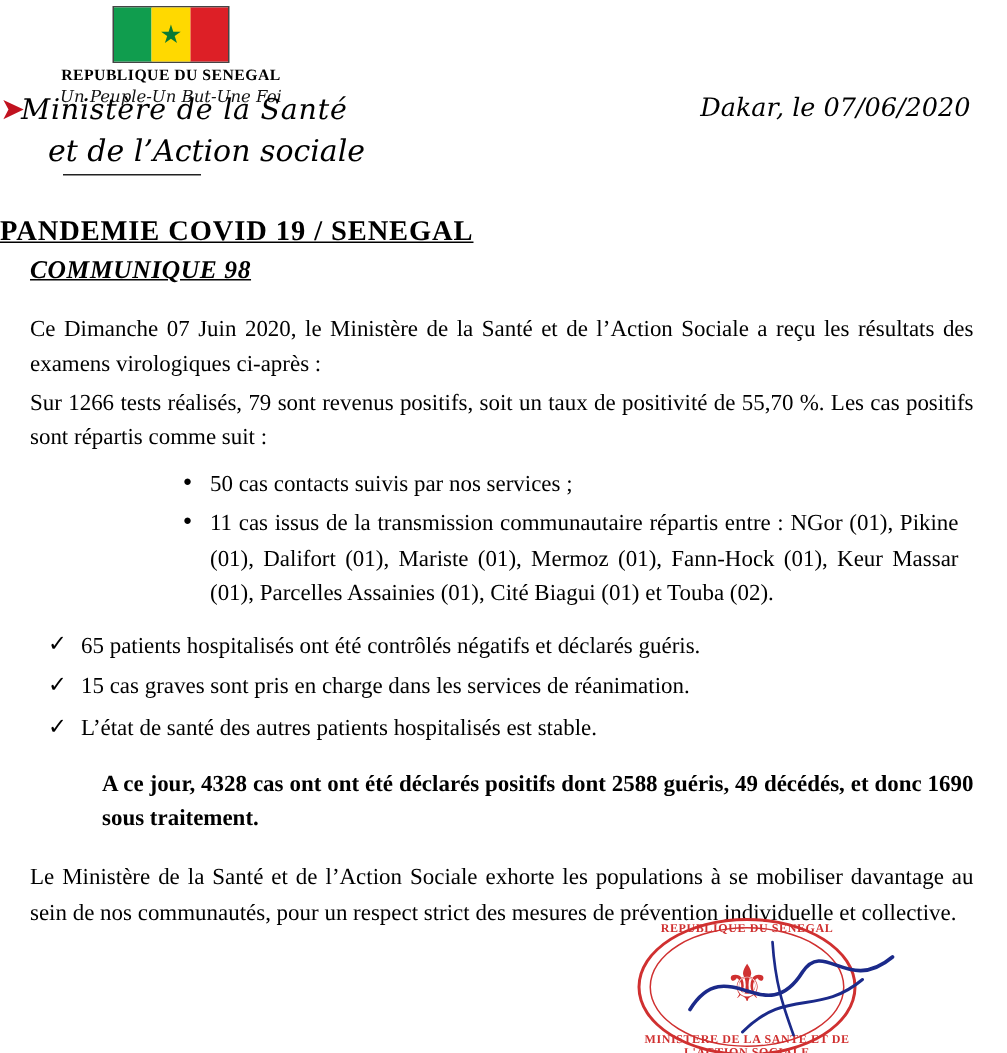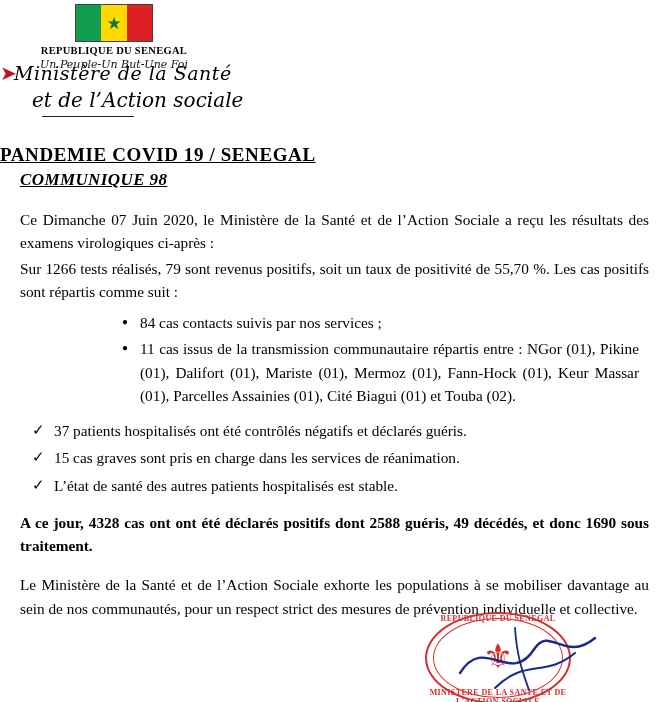--- a/index.html
+++ b/index.html
@@ -176,20 +176,21 @@
     content: "\2713";
     position: absolute;
     left: -22px;
     top: 0;
     font-size: 15px;
   }
 
   .para-strong {
     margin-top: 14px;
     font-weight: bold;
+    margin-left: 48px;
   }
   .para-final {
     margin-top: 16px;
   }
 
   
   .stamp {
     position: absolute;
     left: 425px;
     top: 612px;
@@ -265,49 +266,50 @@
     </div>
 
     <div class="arrow-mark">➤</div>
 
     <div class="ministry">
       <div class="line1">Ministère de la Santé</div>
       <div class="line2">et de l’Action sociale</div>
       <div class="rule"></div>
     </div>
 
+    <div class="date-line">Dakar, le 07/06/2020</div>
   </div>
 
   <div class="titles">
     <div class="doc-title">PANDEMIE COVID 19 / SENEGAL</div>
     <div class="doc-subtitle">COMMUNIQUE 98</div>
   </div>
 
   <div class="body">
 
     <p>
       <span>Ce </span><span class="b">Dimanche 07 Juin 2020</span><span>, le Ministère de la Santé et de l’Action Sociale a reçu les résultats des examens virologiques ci-après :</span>
     </p>
 
     <p>
       <span>Sur </span><span class="b">1266</span><span> tests réalisés, </span><span class="b">79</span><span> sont revenus </span><span class="b">positifs</span><span>, soit un taux de </span><span class="b">positivité de 55,70 %</span><span>.  Les cas positifs sont répartis comme suit :</span>
     </p>
 
     <ul class="dots">
       <li>
-        <span class="b">84 cas contacts</span><span> suivis par nos services ;</span>
+        <span class="b">50 cas contacts</span><span> suivis par nos services ;</span>
       </li>
       <li>
         <span class="b">11 cas issus de la transmission communautaire</span><span> répartis entre : NGor (01),  Pikine (01),  Dalifort (01),  Mariste (01), Mermoz (01),  Fann-Hock (01),  Keur Massar (01),  Parcelles Assainies (01), Cité Biagui (01) et Touba (02).</span>
       </li>
     </ul>
 
     <ul class="checks">
       <li>
-        <span class="b">37 patients hospitalisés ont été contrôlés négatifs et déclarés guéris.</span><span></span>
+        <span class="b">65 patients hospitalisés ont été contrôlés négatifs et déclarés guéris.</span><span></span>
       </li>
       <li>
         <span class="b">15 cas graves</span><span> sont pris en charge dans les services de réanimation.</span>
       </li>
       <li>
         <span class="b"></span><span>L’état de santé des autres patients hospitalisés est stable.</span>
       </li>
     </ul>
 
     <p class="para-strong">A ce jour, 4328 cas ont ont été déclarés positifs dont 2588 guéris, 49 décédés, et donc 1690 sous traitement.</p>

